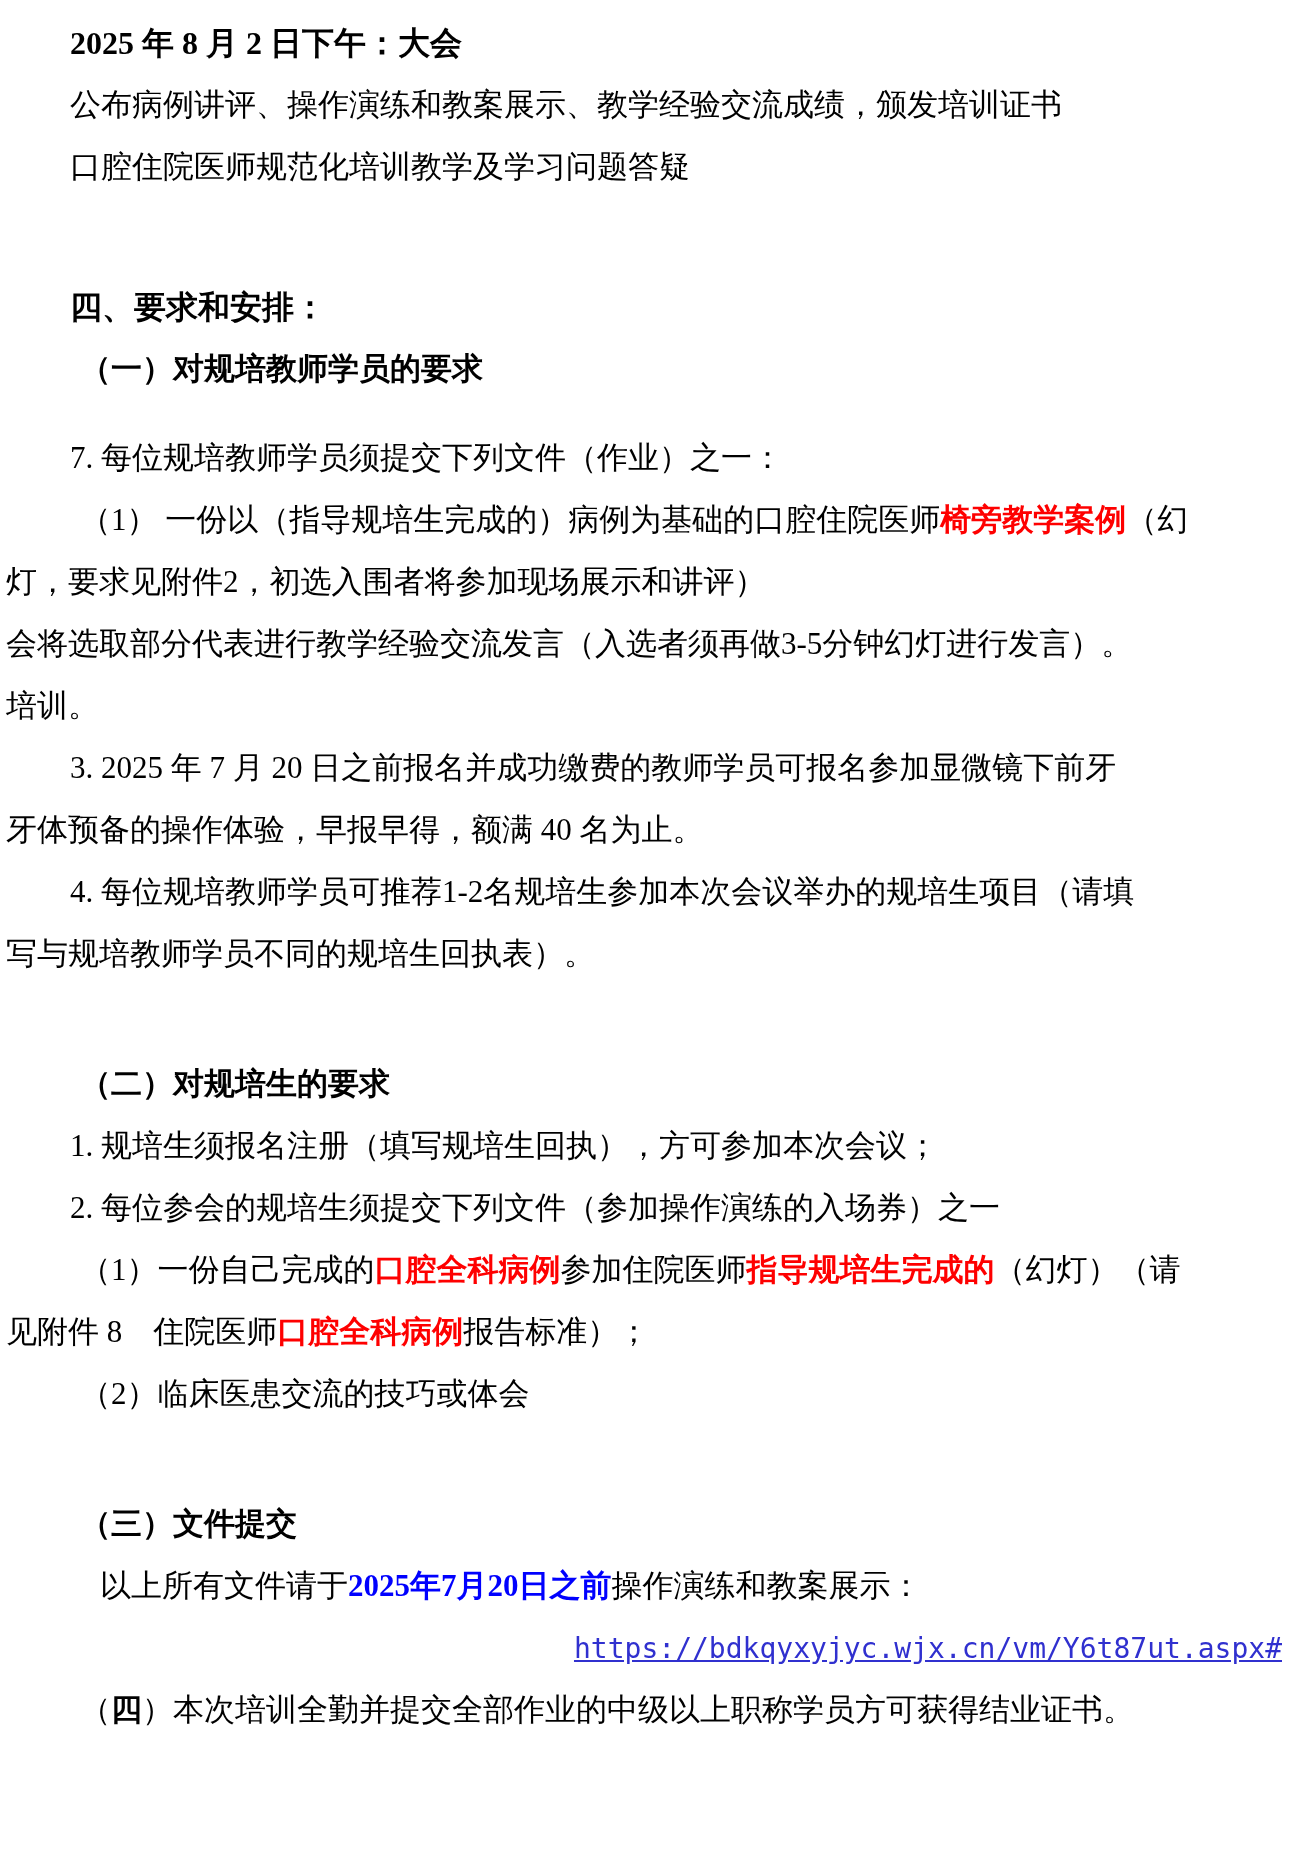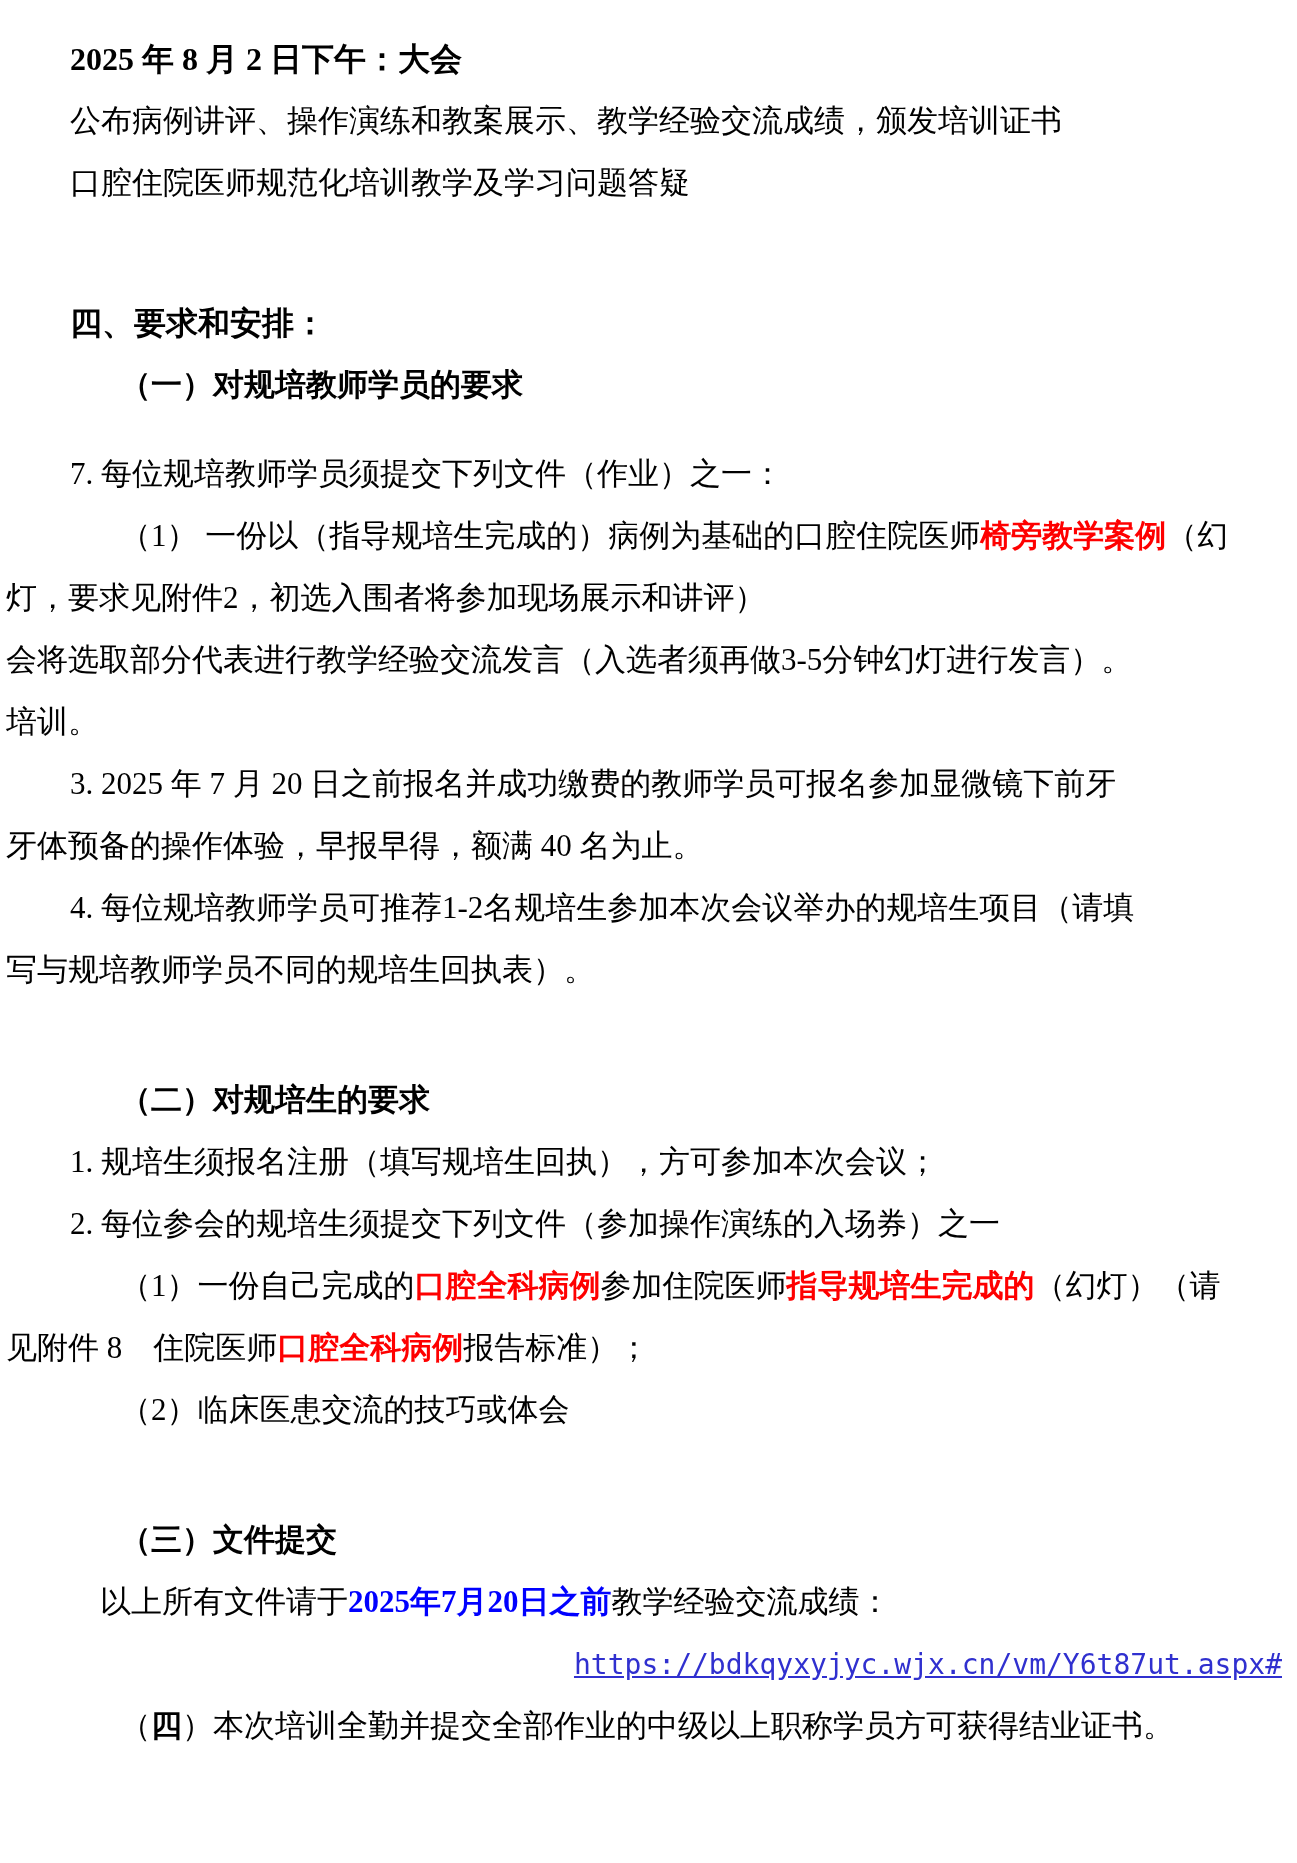--- a/index.html
+++ b/index.html
@@ -3,32 +3,32 @@
 <meta charset="utf-8">
 <style>
   html,body { margin:0; padding:0; background:#ffffff; }
   .page {
     position:relative;
     width:1282px; height:1863px;
     background:var(--page-bg,#ffffff);
     color:var(--text,#000000);
     font-family:"Liberation Serif","DejaVu Serif",serif;
     box-sizing:border-box;
-    padding-top:28px;
+    padding-top:12px;
     overflow:hidden;
   }
   .line {
     height:62px; line-height:62px;
     font-size:31px;
     white-space:nowrap;
   }
   .h1 { font-size:32px; font-weight:bold; }
   .bold { font-weight:bold; }
   .ind-body { padding-left:70px; }   
-  .ind-sub  { padding-left:80px;margin-left:40px; }   
+  .ind-sub  { padding-left:80px; }   
   .ind-cont { padding-left:6px;  }   
   .ind-submit { padding-left:100px; }
   .ind-url  { padding-left:10px;text-align:right; }
   .red  { color:var(--red,#fe0000); font-weight:bold; }
   .blue { color:var(--blue,#0000fe); font-weight:bold; }
   .url  {
     font-family:"DejaVu Sans Mono","Liberation Mono",monospace;
     font-size:28px;
     color:var(--link,#3030cf);
     text-decoration:underline;
@@ -112,21 +112,21 @@
   <div class="line ind-sub">
     <span>（2）临床医患交流的技巧或体会</span>
   </div>
 
   <div class="sp-c"></div>
 
   <div class="line ind-sub bold">
     <span>（三）文件提交</span>
   </div>
   <div class="line ind-submit">
-    <span>以上所有文件请于</span><span class="blue">2025年7月20日之前</span><span>教学经验交流成绩：</span>
+    <span>以上所有文件请于</span><span class="blue">2025年7月20日之前</span><span>操作演练和教案展示：</span>
   </div>
   <div class="line ind-url">
     <span class="url">https://bdkqyxyjyc.wjx.cn/vm/Y6t87ut.aspx#</span>
   </div>
   <div class="line ind-sub">
     <span>（</span><span class="bold">四</span><span>）本次培训全勤并提交全部作业的中级以上职称学员方可获得结业证书。</span>
   </div>
 
 </div>
 

